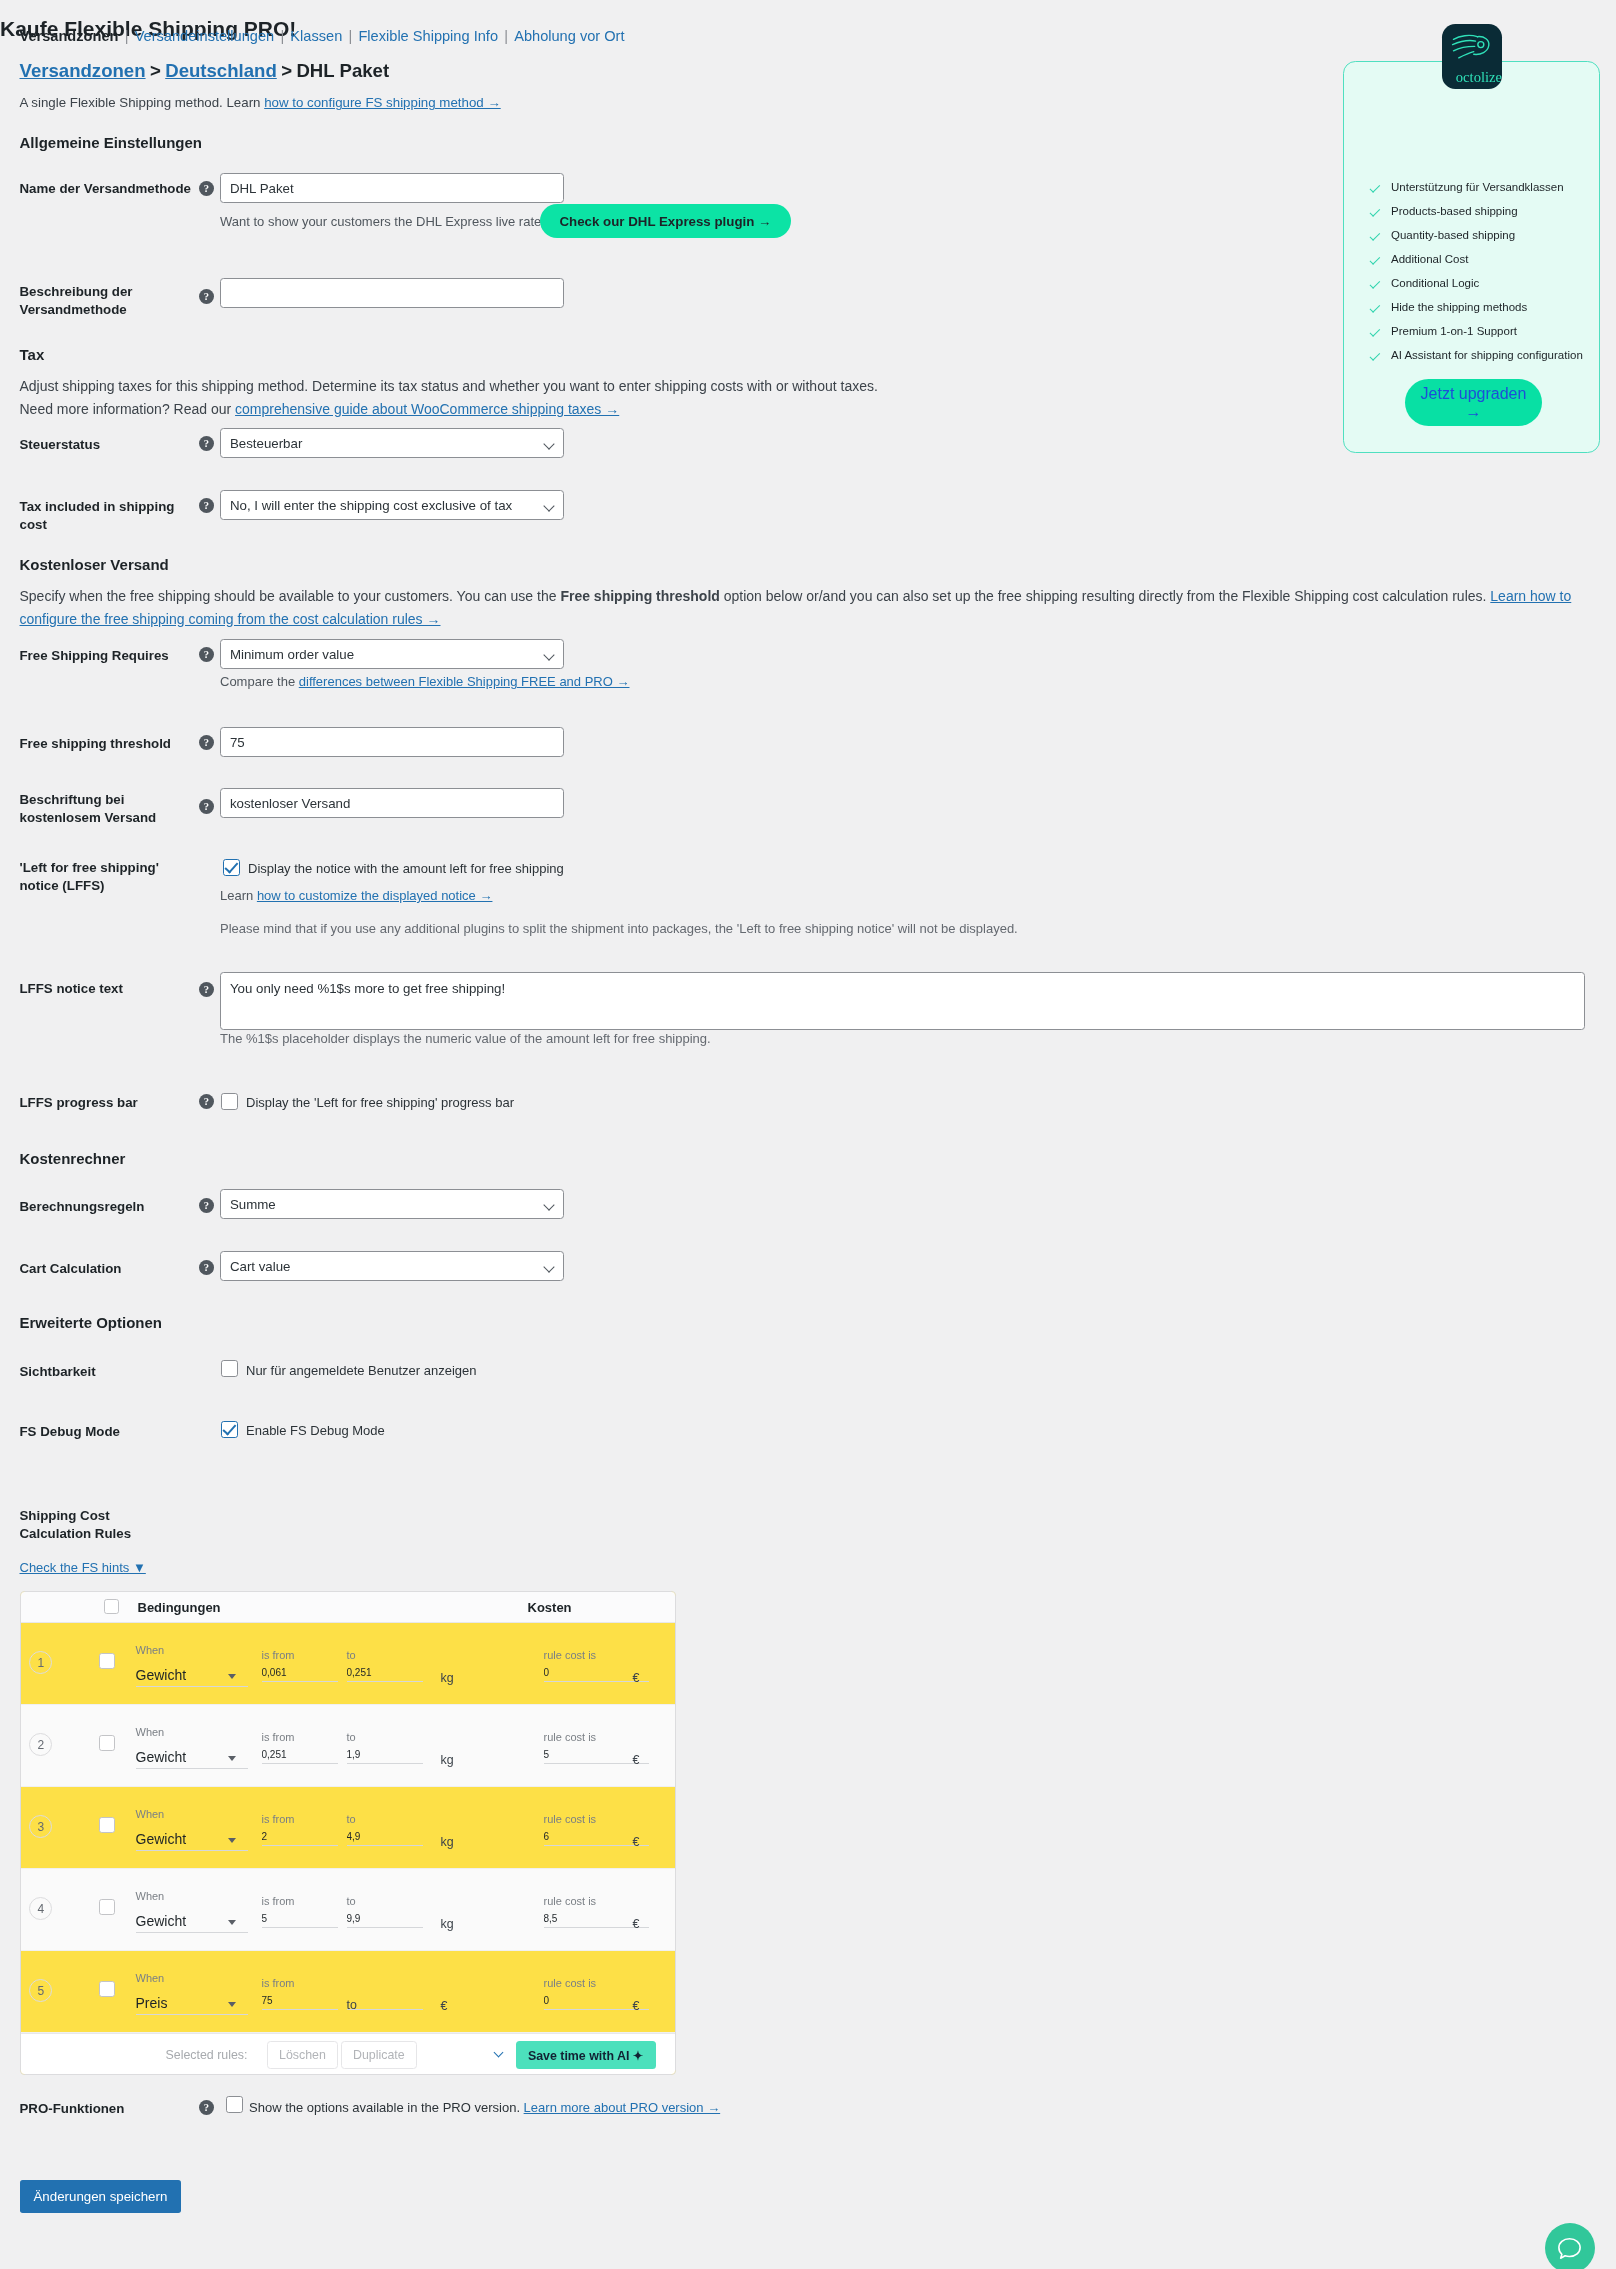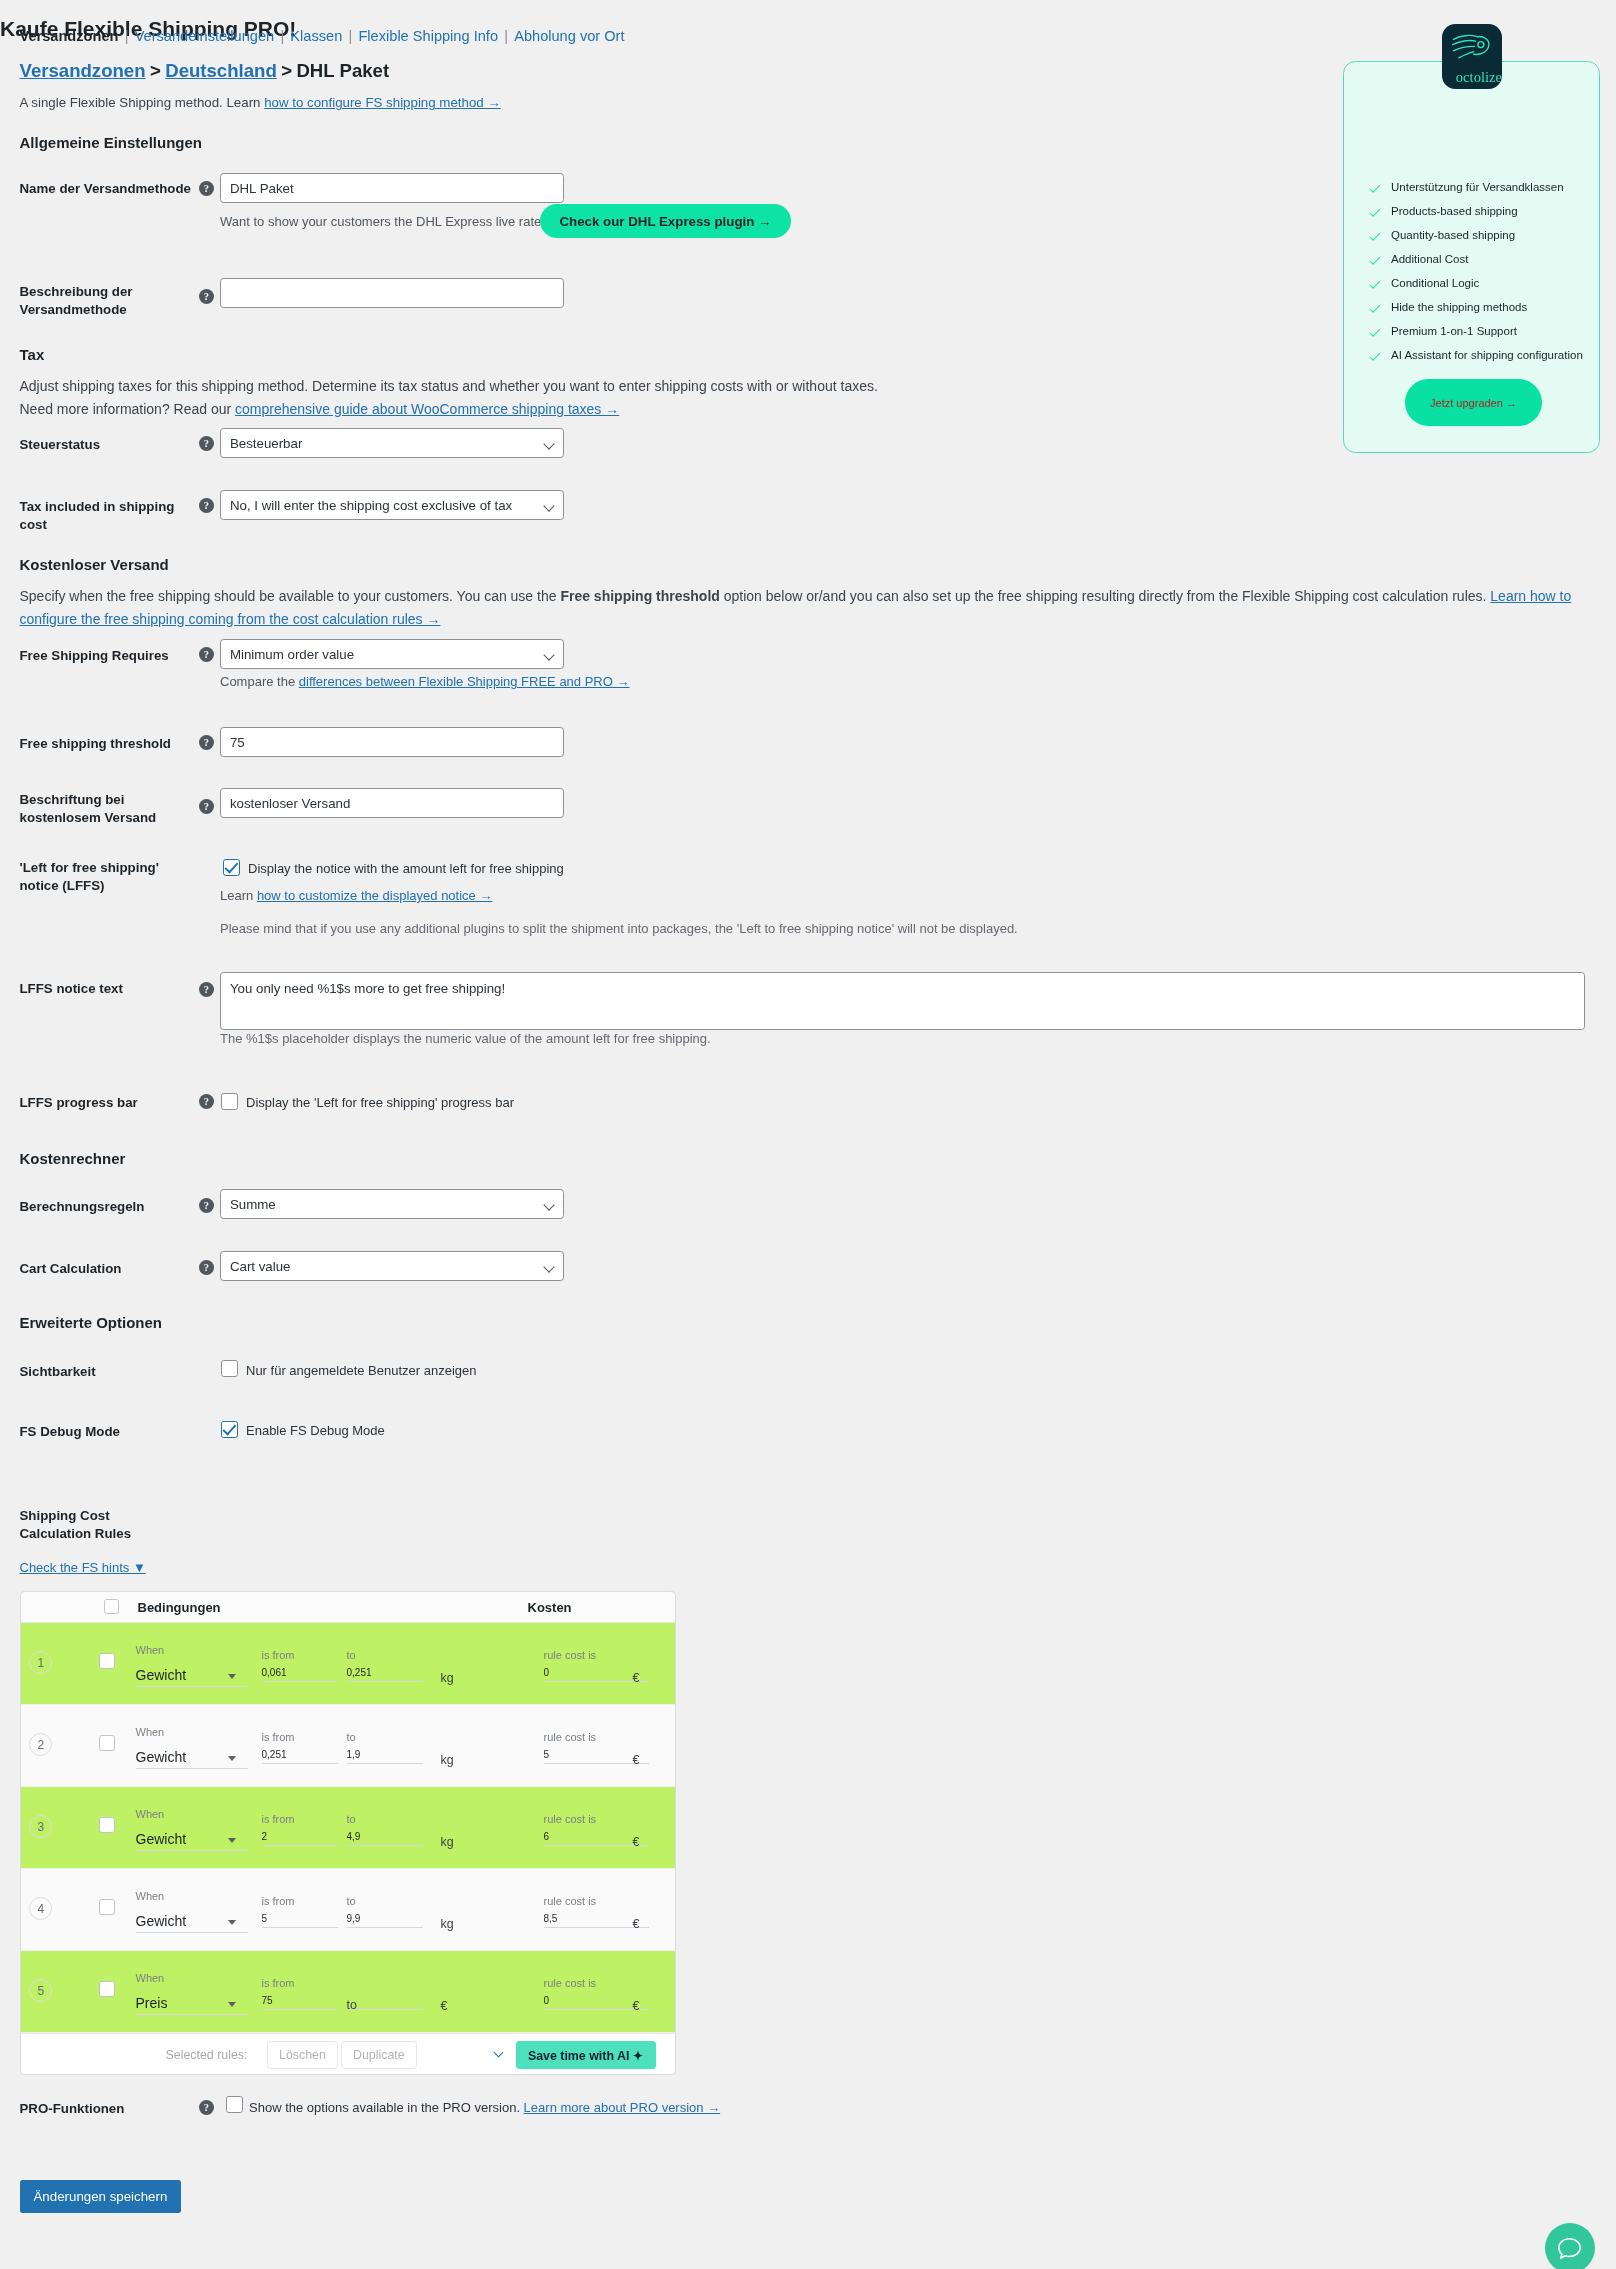--- a/index.html
+++ b/index.html
@@ -99,28 +99,28 @@
   .pli { position:relative; height:24px; font-size:11.5px; color:#1d2327; }
   .pli .tick {
     position:absolute; left:0; top:3.5px; width:9.8px; height:5.3px;
     border-left:1.8px solid #2fd4ad; border-bottom:1.8px solid #2fd4ad;
     transform:rotate(-45deg);
   }
   .pli span.t { position:absolute; left:21px; top:0px; white-space:nowrap; }
   .promo-cta {
     position:absolute; left:1405px; top:362px; width:137px; height:47px;
     background:#08e0a4; border:none; border-radius:24px;
-    font-family:"Liberation Sans", sans-serif; font-size:11px; color:#b91c1c;
+    font-family:"Liberation Sans", sans-serif; font-size:16px; color:#1d4ed8;
     cursor:pointer;
   }
 
   
   .rules-box {
     position:absolute; left:19.5px; top:1574px; width:656px;
-    border:0.9px solid #dcdcde; border-radius:4.4px; background:#bef264; overflow:hidden;
+    border:0.9px solid #dcdcde; border-radius:4.4px; background:#fde047; overflow:hidden;
   }
   .rules-head { height:31px; background:#fbfbfc; border-bottom:0.9px solid #e8e8ea; position:relative; }
   .rules-head .h-cond { position:absolute; left:117px; top:8px; font-size:13px; font-weight:bold; color:#1d2327; }
   .rules-head .h-cost { position:absolute; left:507px; top:8px; font-size:13px; font-weight:bold; color:#1d2327; }
   .rules-head .hcb { position:absolute; left:83px; top:7px; width:15px;height:15px;border:0.9px solid #c3c4c7;border-radius:2.7px;background:#fff;}
 
   .rule-row { position:relative; height:82px; border-bottom:0.9px solid #f0f0f1; }
   .rule-row.alt { background:#fafafa; }
   .rule-row .num {
     position:absolute; left:8.9px; top:27.5px; width:23px;height:23px;border-radius:50%;

